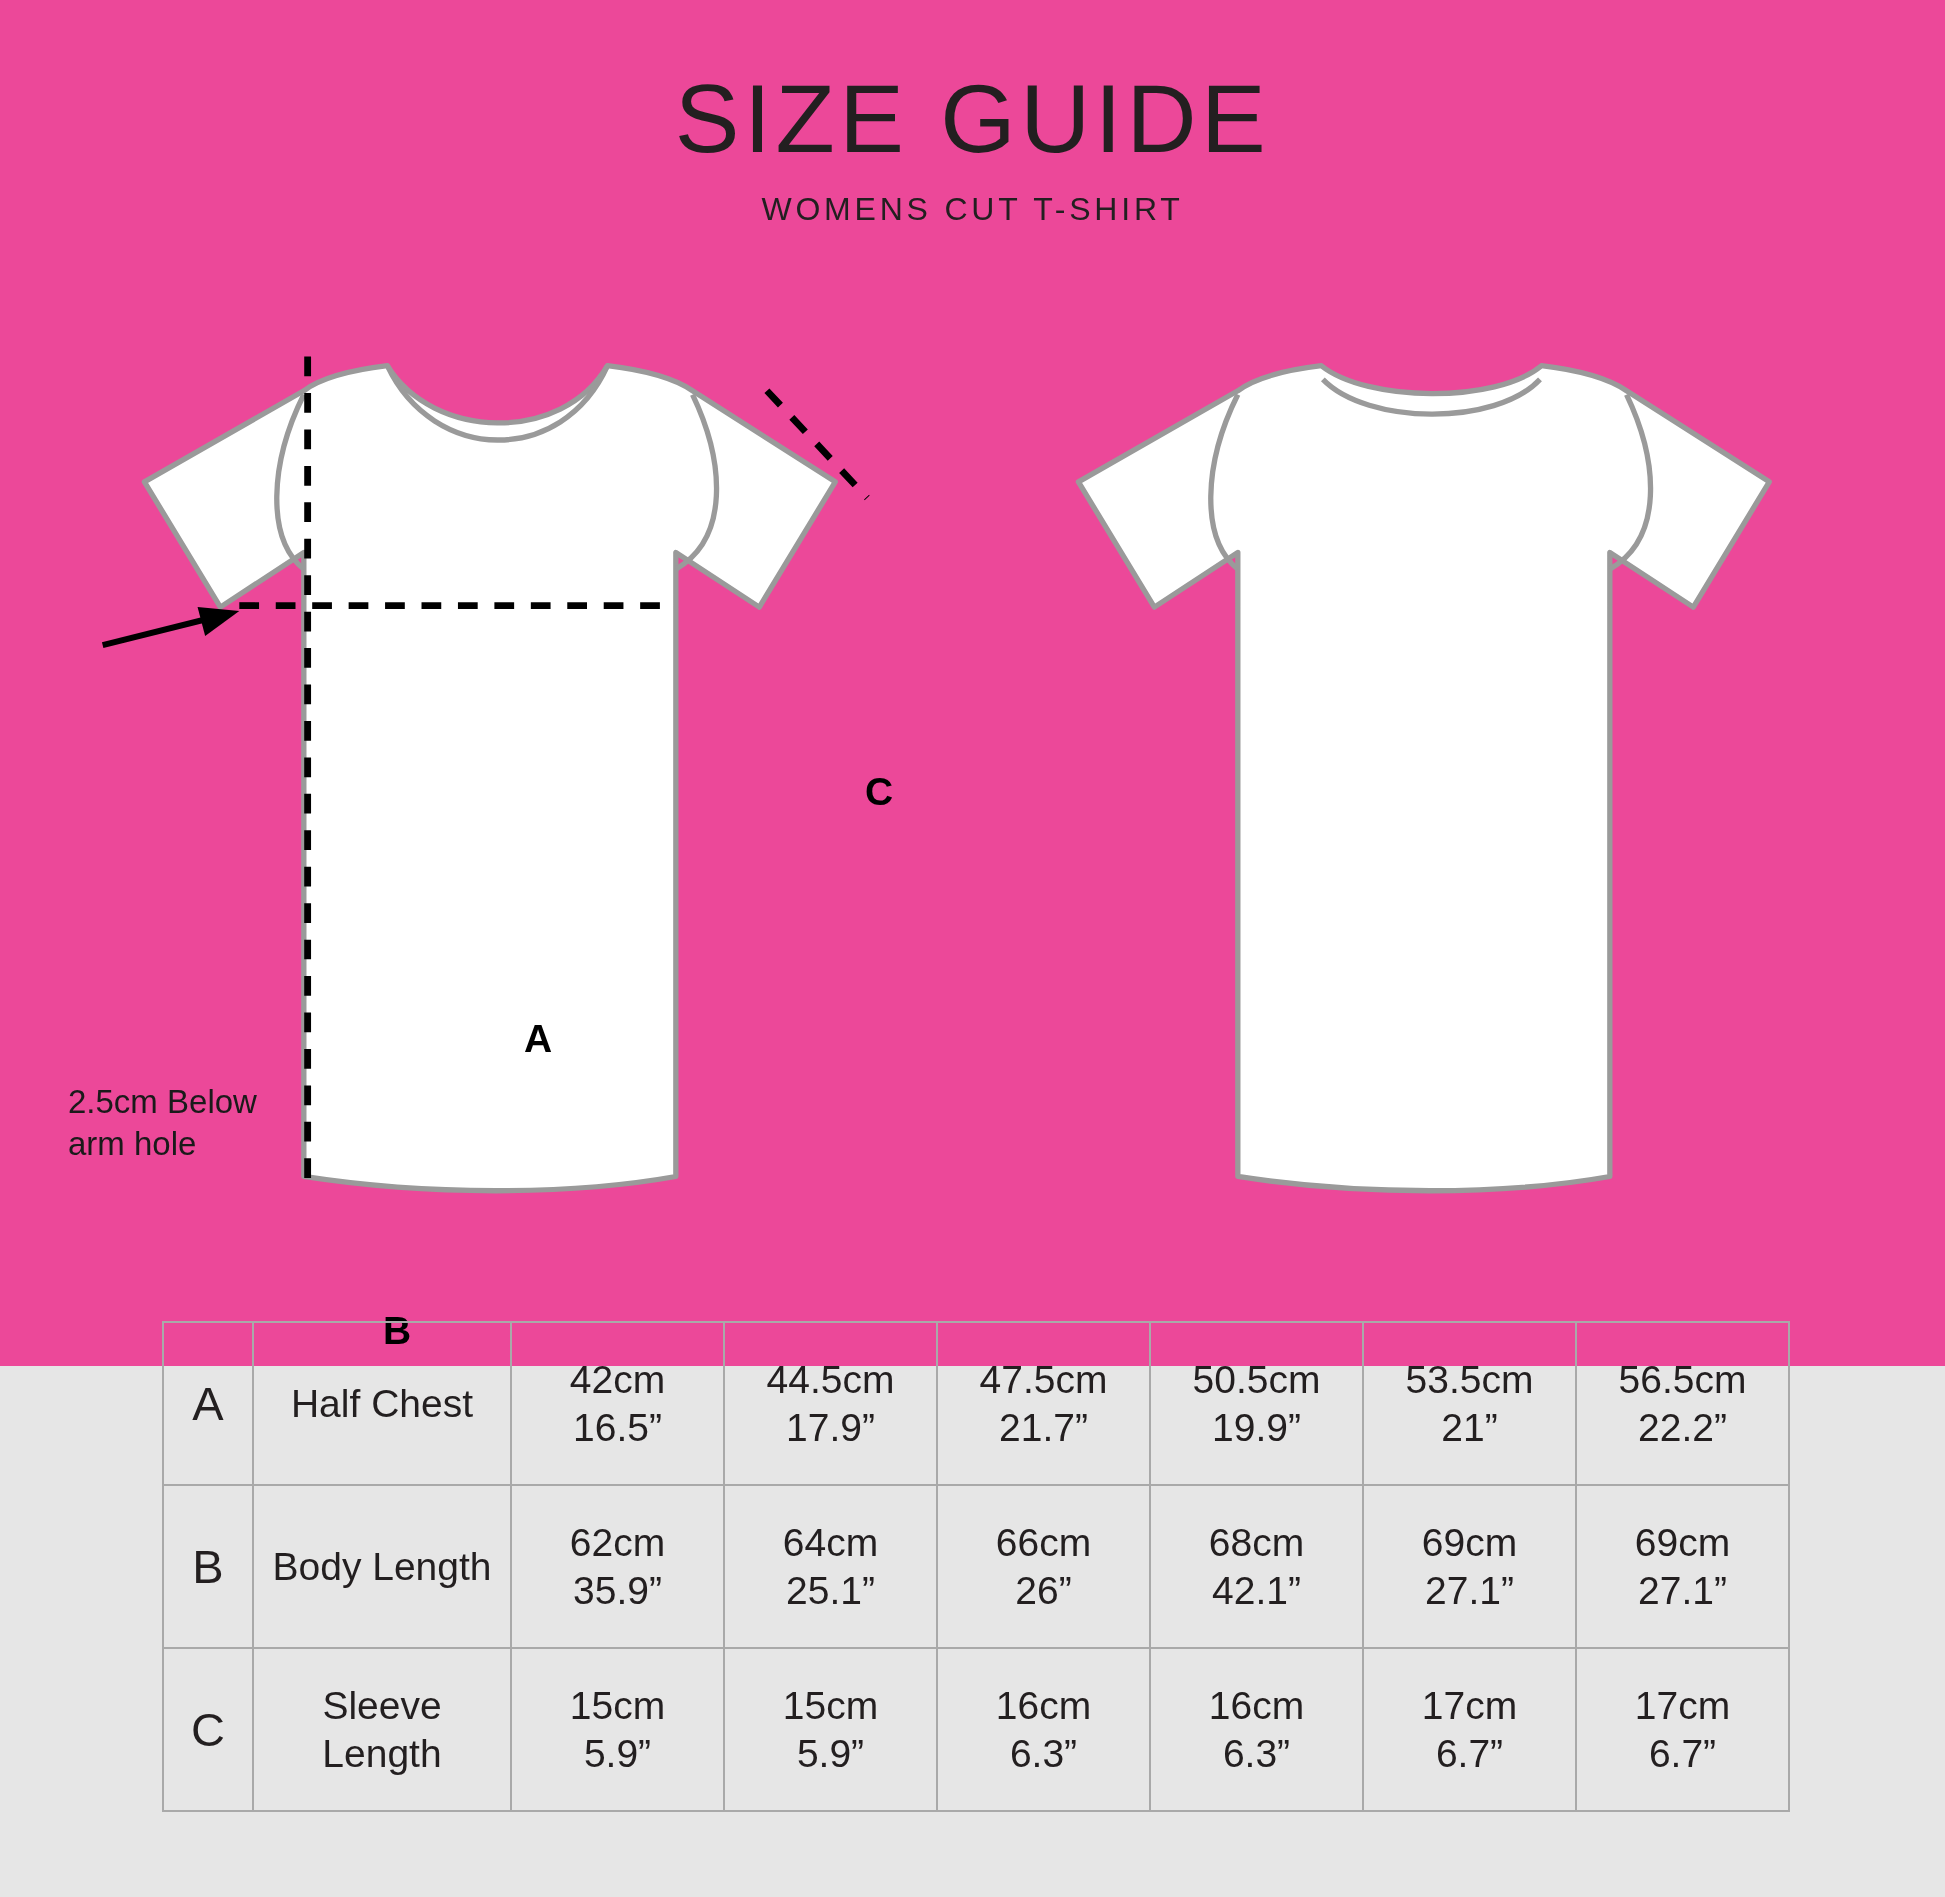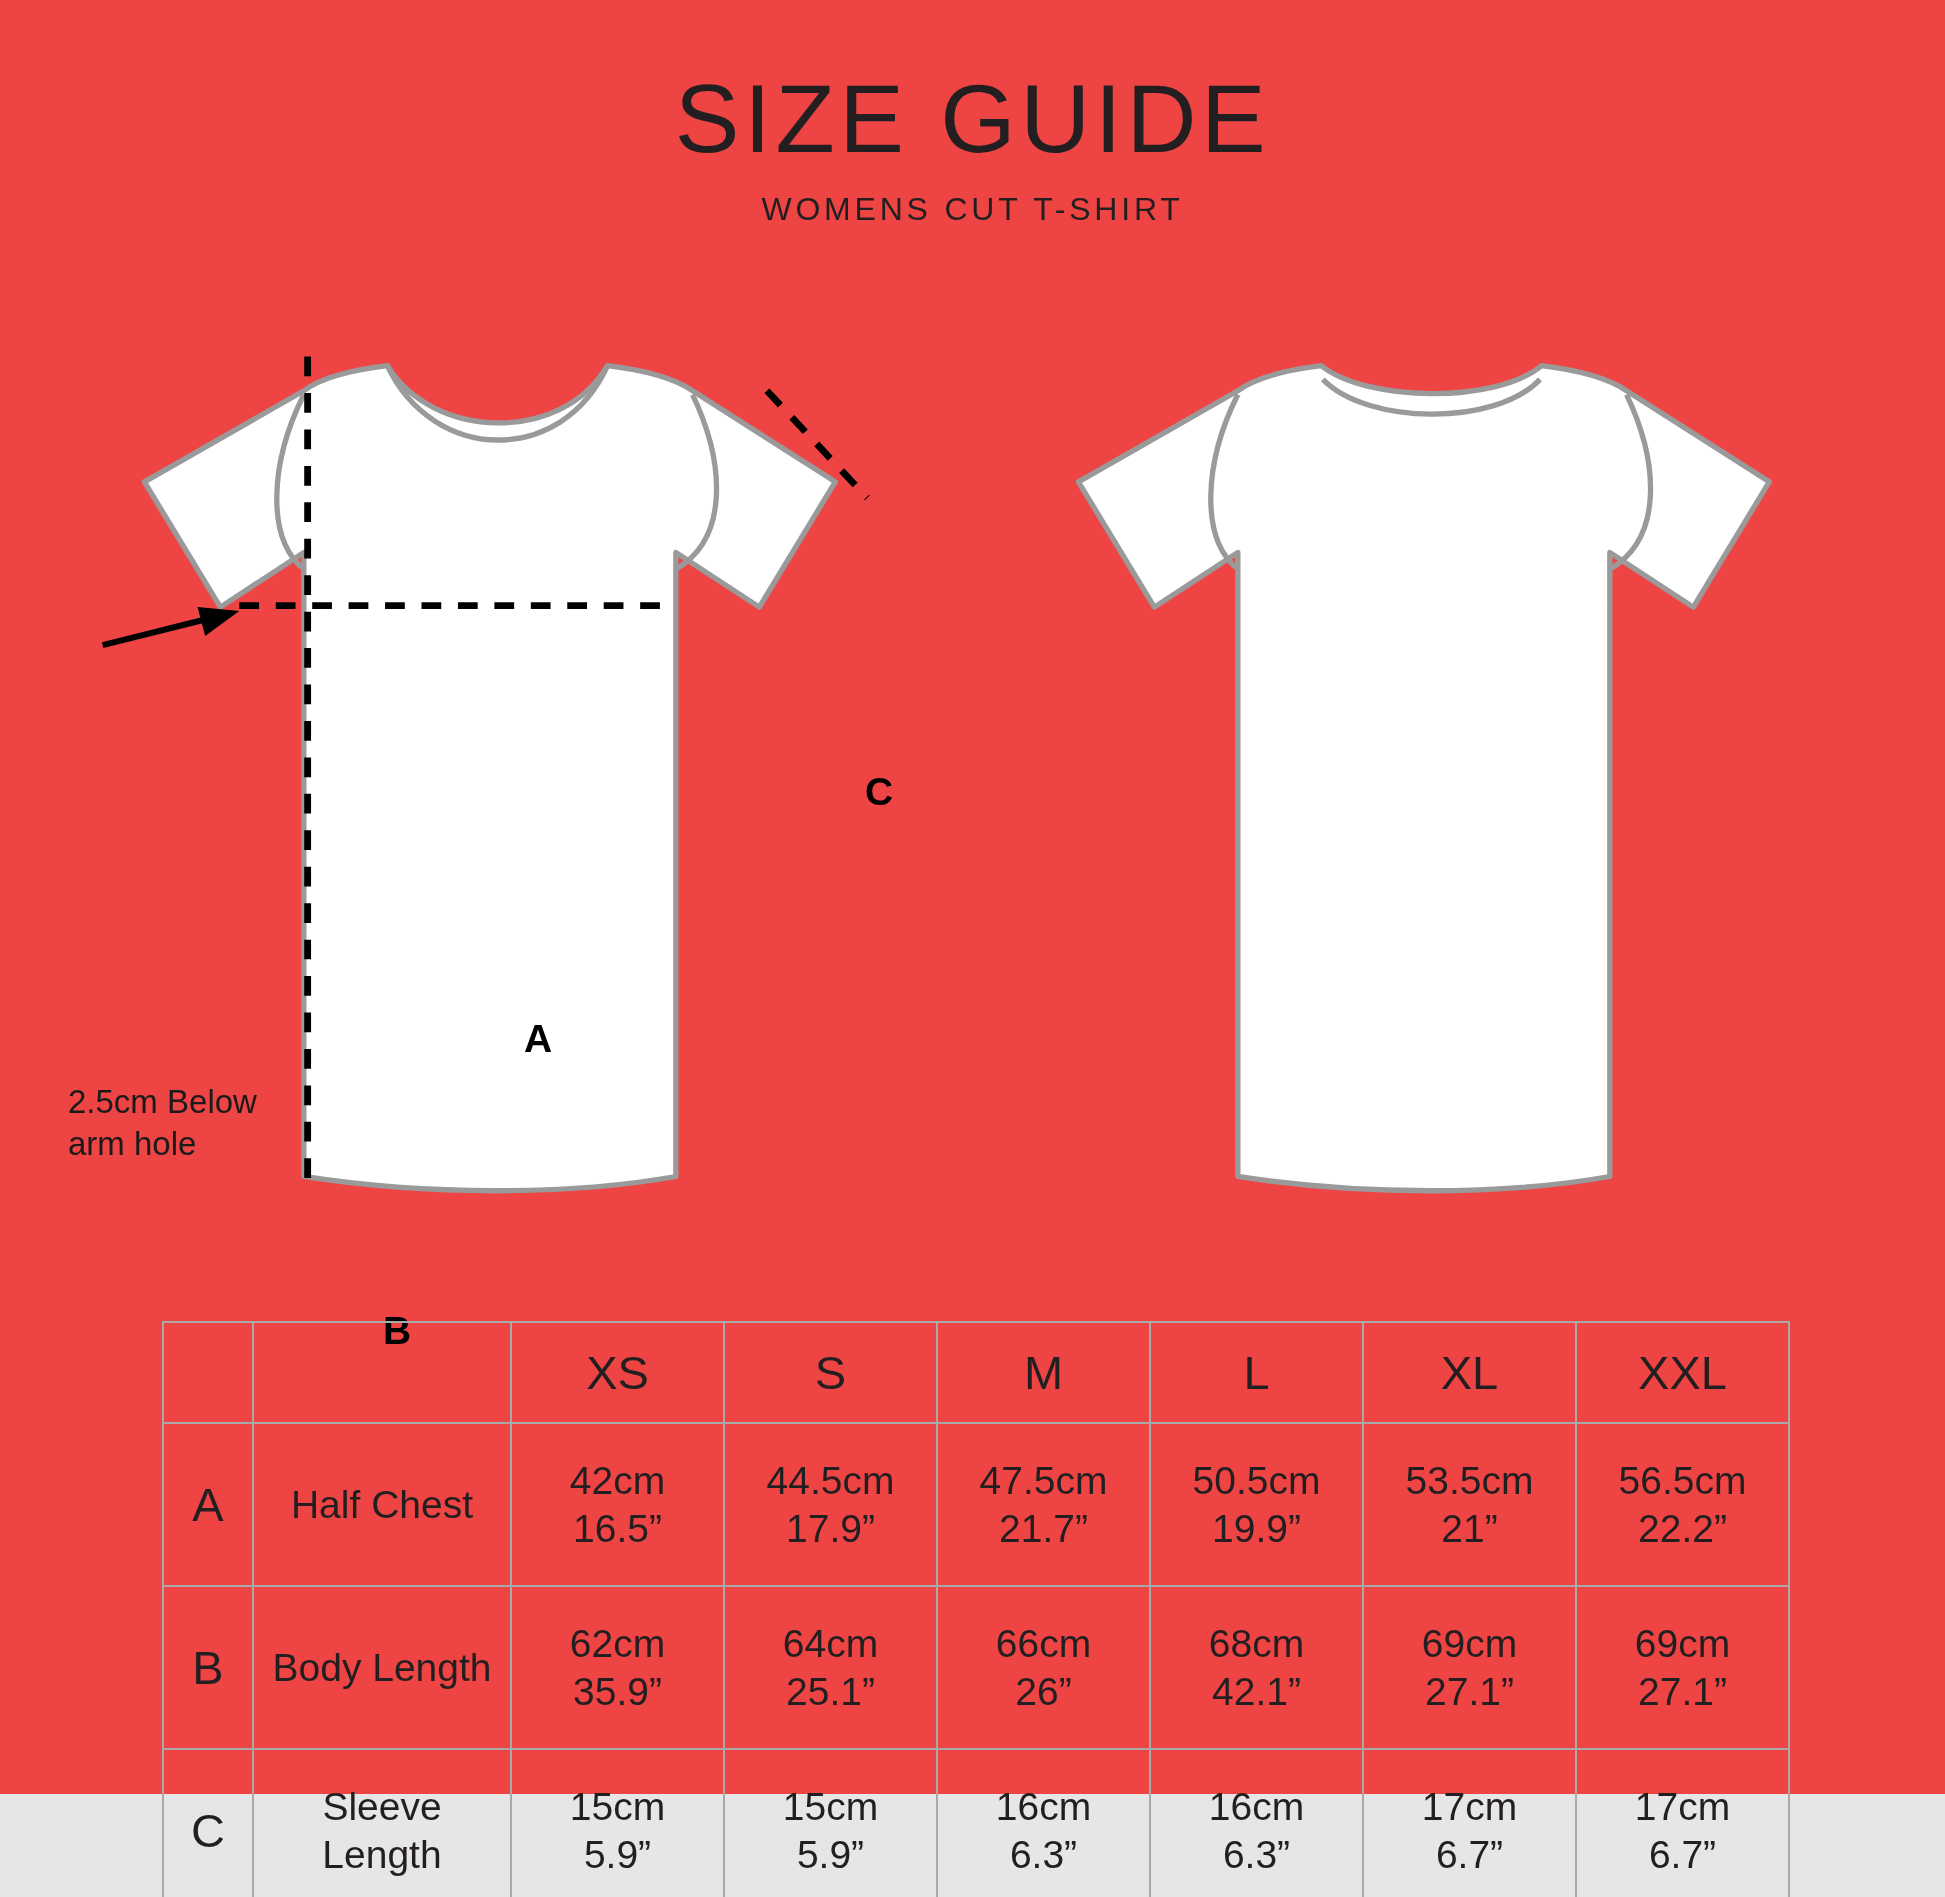--- a/index.html
+++ b/index.html
@@ -13,22 +13,22 @@
     font-family: "Liberation Sans", sans-serif;
     color: #222;
     overflow: hidden;
     position: relative;
   }
 
   .page {
     position: absolute;
     left: 0; top: 0;
     width: 1945px;
-    height: 1794px;
-    background: #ef4444;
+    height: 1366px;
+    background: #ec4899;
   }
 
   
   .header {
     position: absolute;
     left: 0;
     top: 68px;
     width: 1945px;
     text-align: center;
   }
@@ -211,30 +211,20 @@
         <col class="c-letter">
           <col class="c-label">
         <col class="c-size">
           <col class="c-size">
           <col class="c-size">
         <col class="c-size">
           <col class="c-size">
           <col class="c-size">
       </colgroup>
       <tbody>
-        <tr class="head-row">
-          <td></td>
-          <td></td>
-          <td class="size-head">XS</td>
-          <td class="size-head">S</td>
-          <td class="size-head">M</td>
-          <td class="size-head">L</td>
-          <td class="size-head">XL</td>
-          <td class="size-head">XXL</td>
-        </tr>
 
         <tr class="data-row">
           <td class="letter">A</td>
           <td class="label">Half Chest</td>
           <td class="value">
             <span class="val-cm">42cm</span>
             <span class="val-in">16.5”</span>
           </td>
           <td class="value">
             <span class="val-cm">44.5cm</span>

